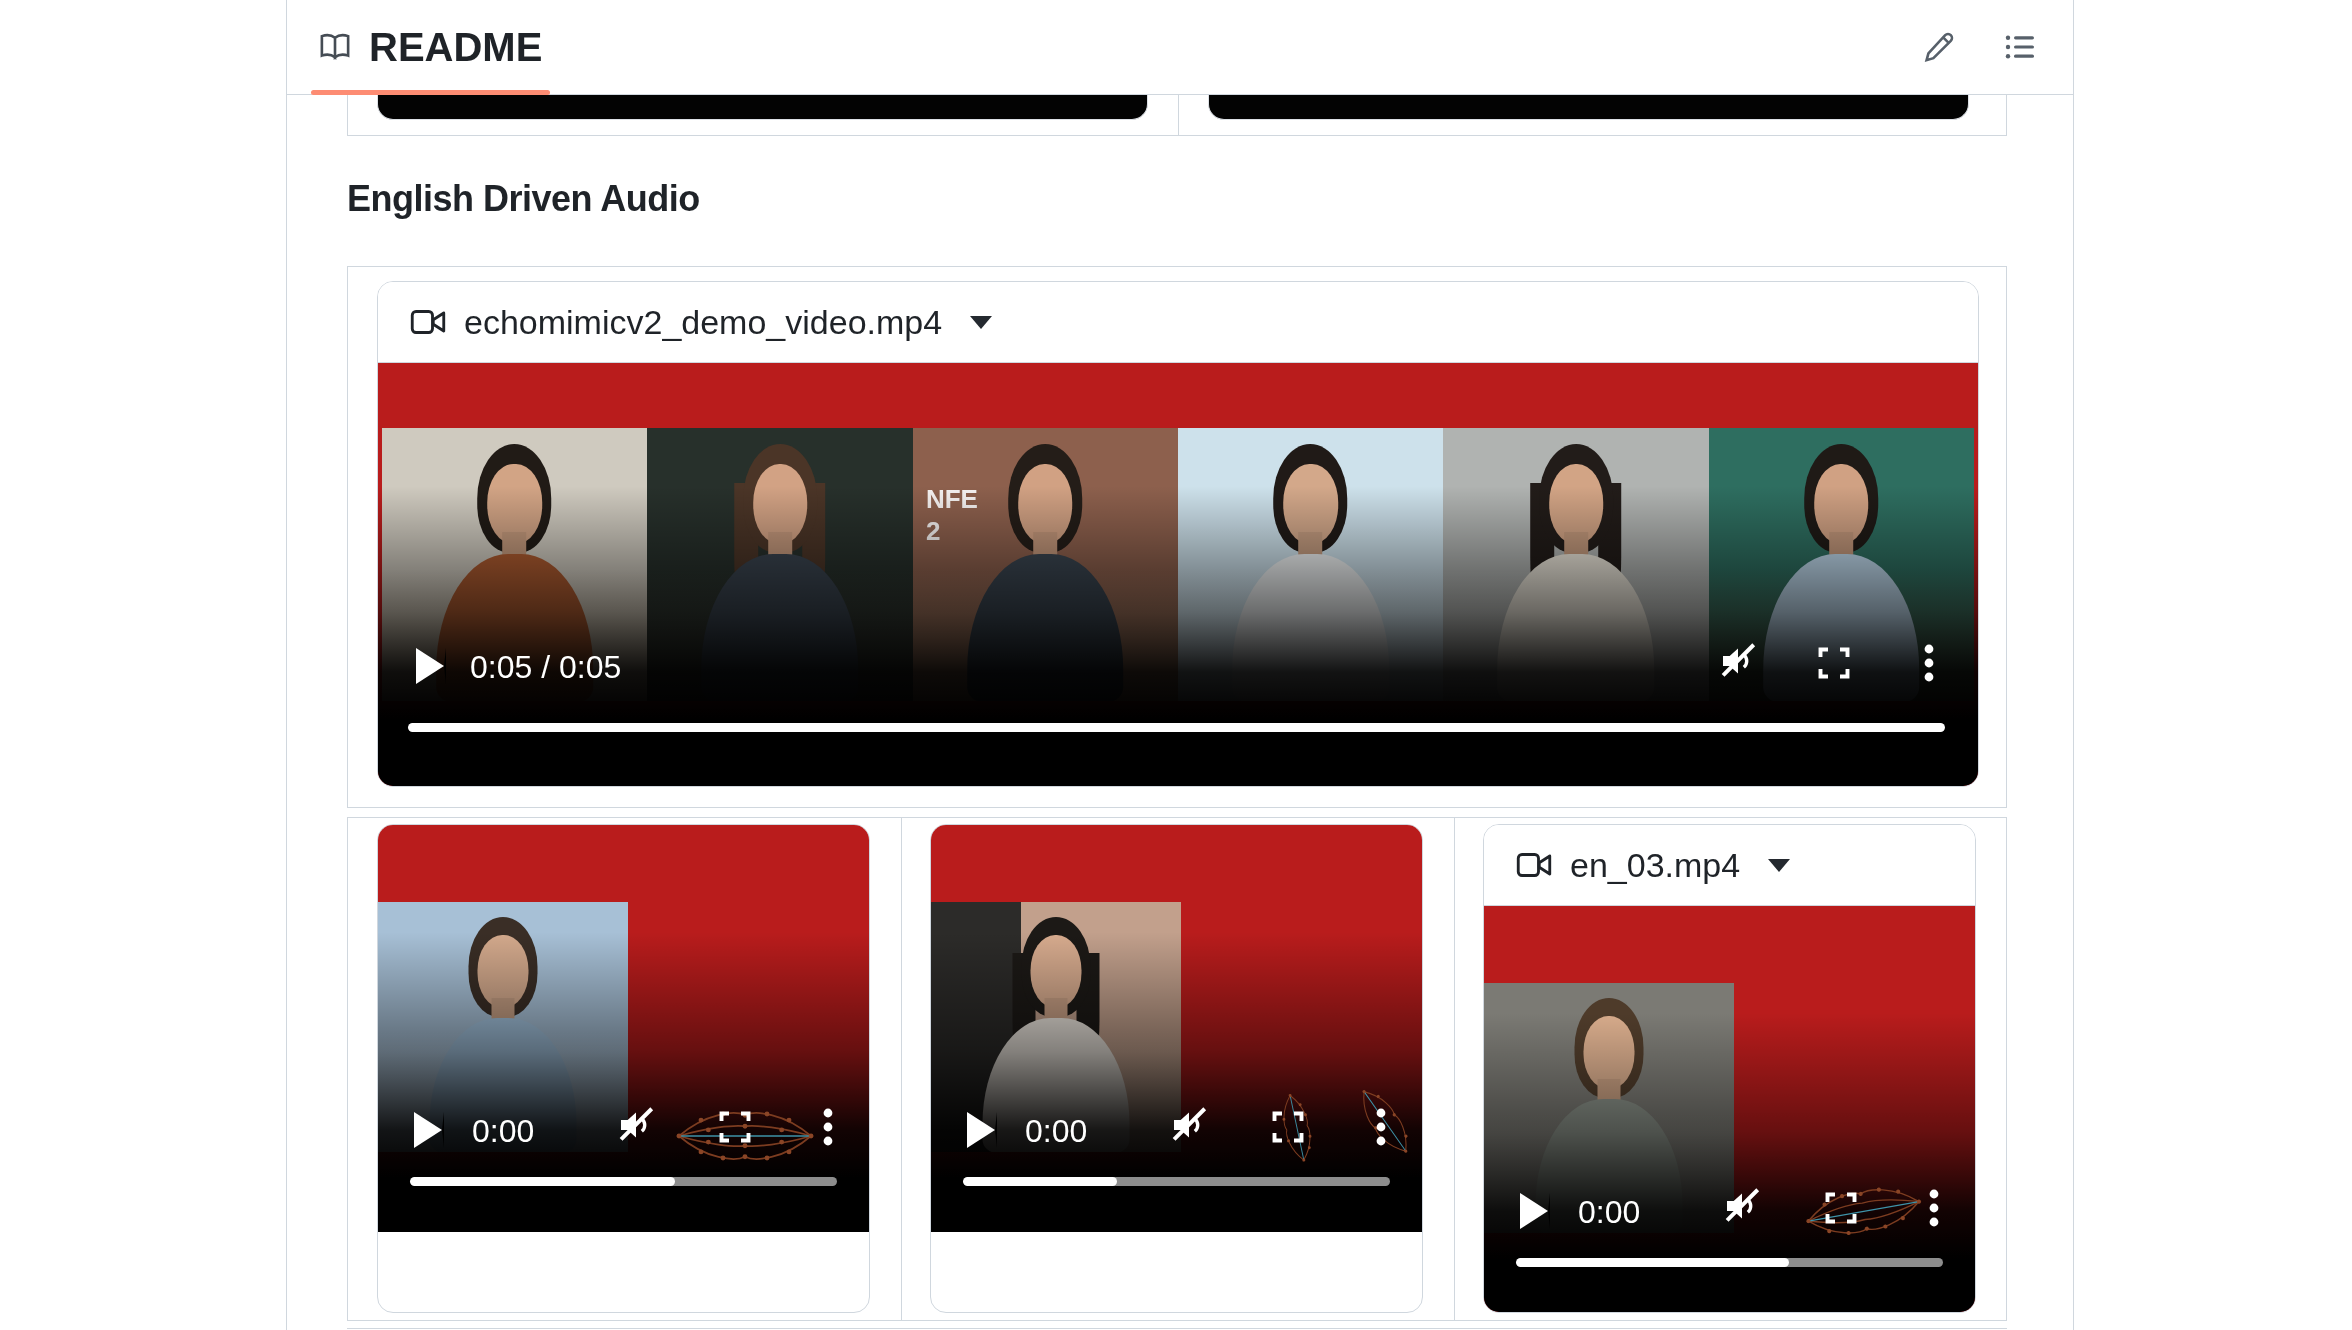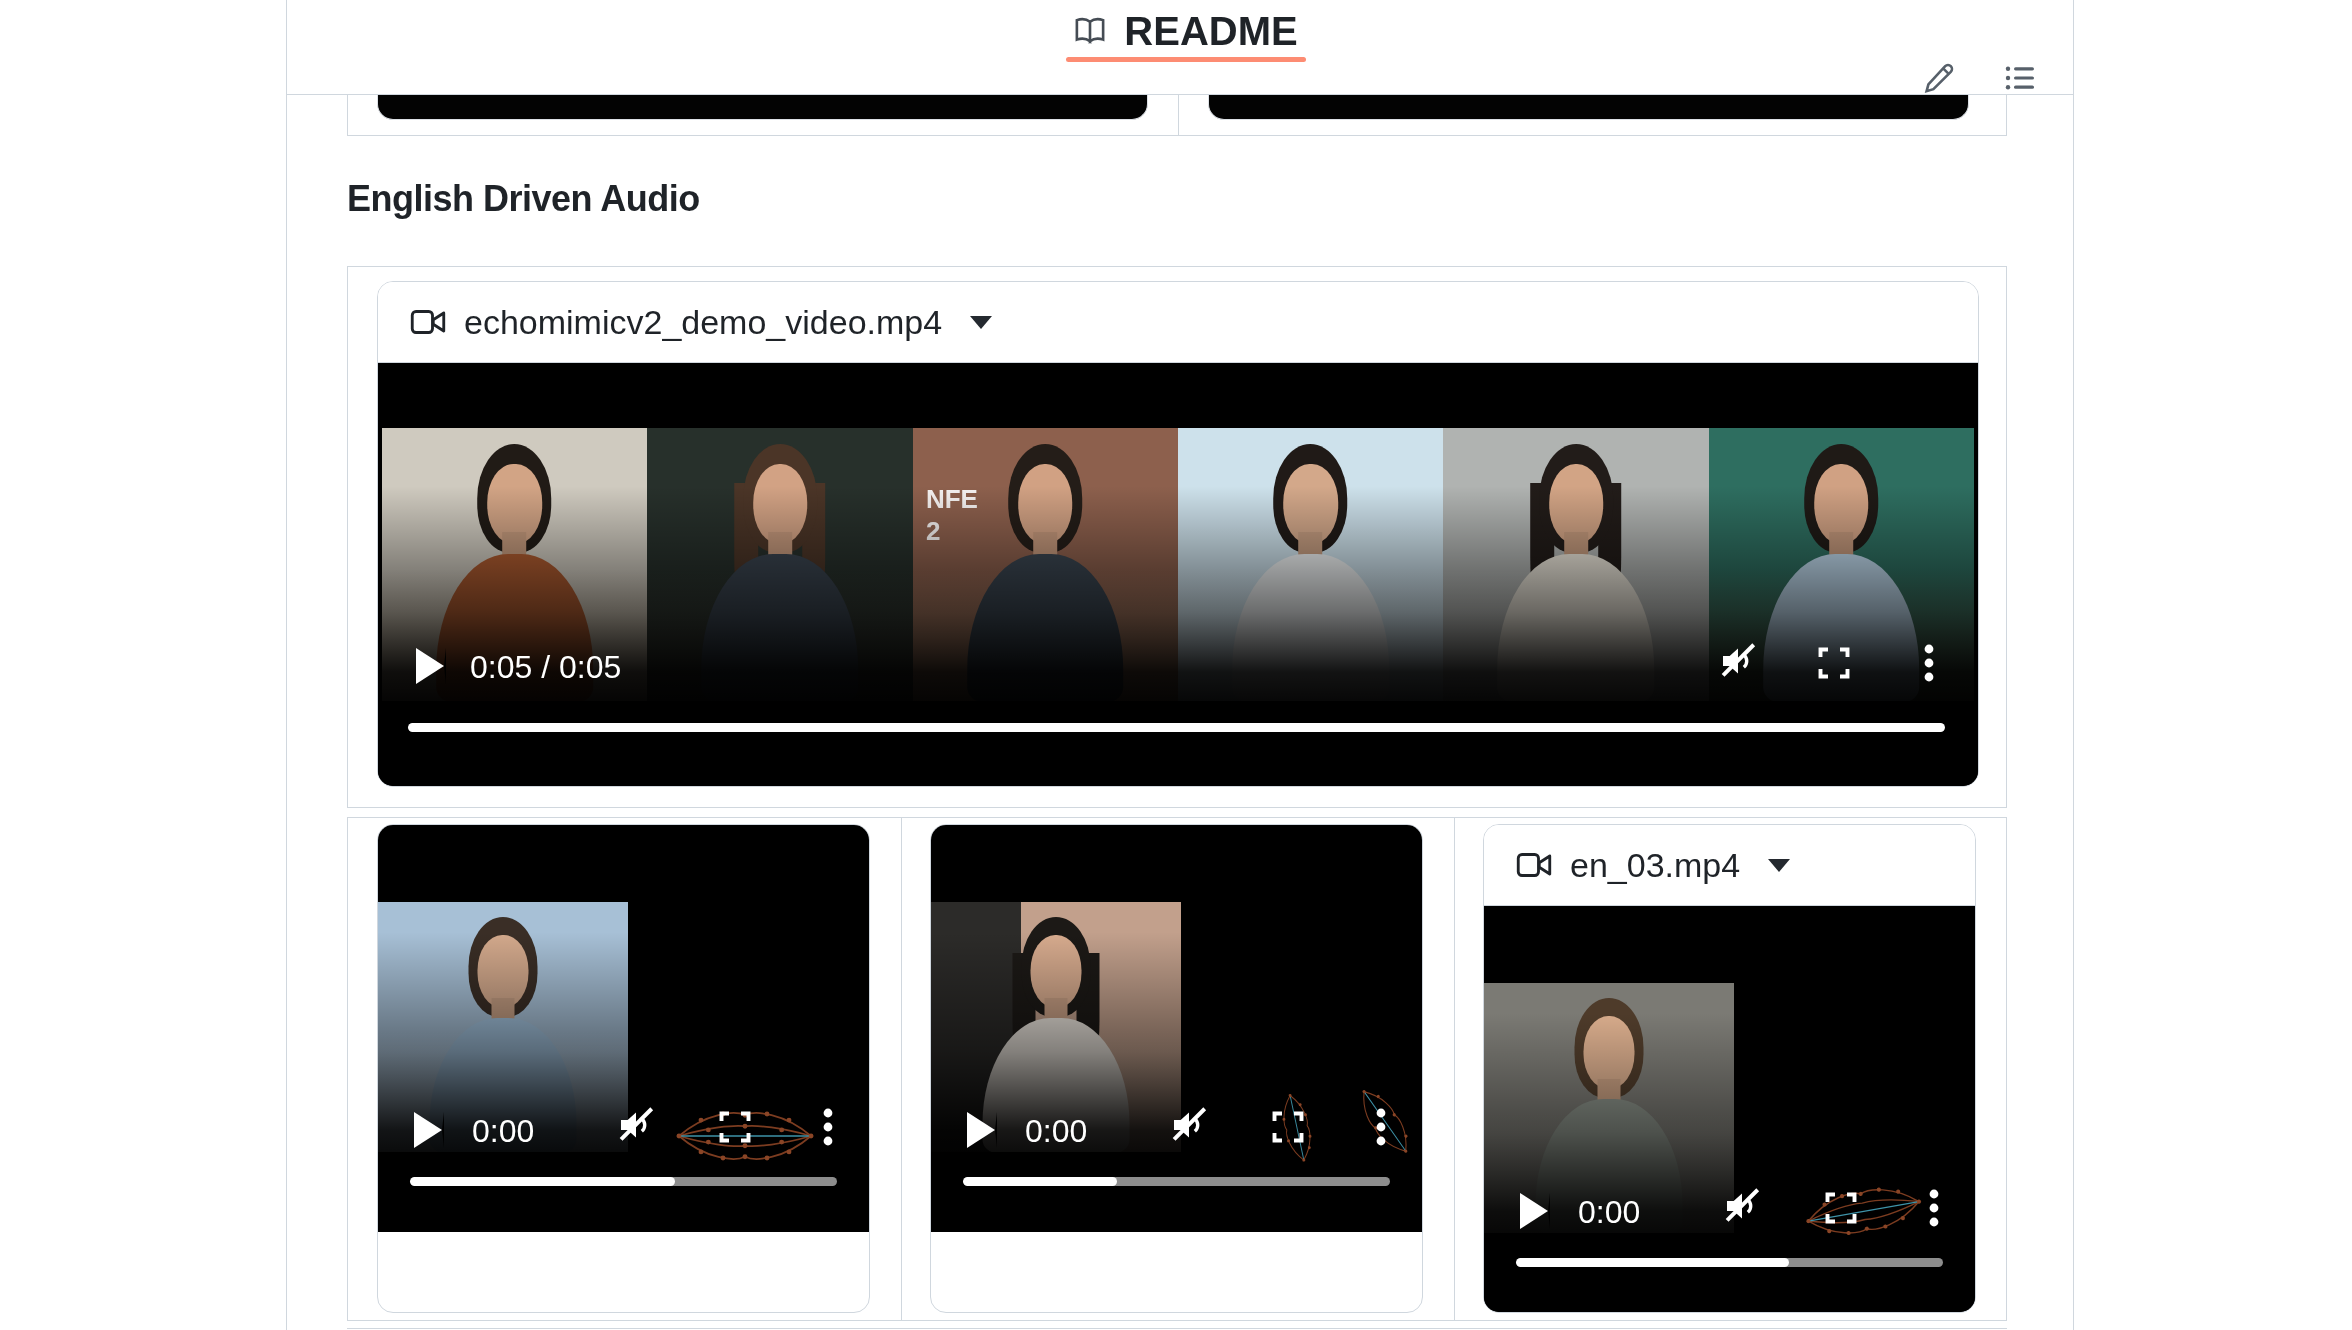--- a/index.html
+++ b/index.html
@@ -7,21 +7,21 @@
   }
   *{margin:0;padding:0;box-sizing:border-box;}
   html,body{background:#fff;}
   .page{position:relative;width:2352px;height:1330px;background:#fff;overflow:hidden;
         font-family:"Liberation Sans","DejaVu Sans",sans-serif;color:var(--text);}
   .vborder{position:absolute;top:0;bottom:0;width:1px;background:var(--border);z-index:30;}
   .vborder.left{left:286px;} .vborder.right{left:2073px;}
 
   
   .file-header{position:absolute;left:287px;right:279px;top:0;height:95px;background:#fff;
-               border-bottom:1px solid var(--border);display:flex;align-items:center;z-index:20;flex-direction:column;}
+               border-bottom:1px solid var(--border);display:flex;align-items:center;z-index:20;}
   .tab{position:relative;height:95px;display:flex;align-items:center;gap:18px;padding:0 20px;cursor:pointer;}
   .tab.readme{margin-left:12px;}
   .tab-label{font-size:40px;color:var(--text);}
   .tab.active .tab-label{font-weight:700;}
   .tab-underline{position:absolute;left:12px;right:12px;bottom:0;height:5px;border-radius:4px;background:var(--accent);}
   .hdr-actions{margin-left:auto;display:flex;align-items:center;gap:48px;padding-right:36px;}
   .icon-btn{background:none;border:none;cursor:pointer;display:flex;align-items:center;}
   .octicon{display:block;}
 
   
@@ -36,21 +36,21 @@
   
   .section-heading{position:absolute;left:347px;top:178px;font-size:36px;font-weight:600;color:var(--text);letter-spacing:-0.5px;}
 
   
   .vcard{position:absolute;background:#fff;border:1px solid var(--border);border-radius:16px;overflow:hidden;}
   .vcard-header{height:81px;display:flex;align-items:center;gap:18px;padding:0 0 0 32px;
                 border-bottom:1px solid var(--border);background:#fff;cursor:pointer;}
   .vcard-filename{font-size:34px;color:var(--text);}
   .caret{width:0;height:0;border-left:11px solid transparent;border-right:11px solid transparent;
          border-top:13px solid #24292f;margin-left:10px;}
-  .vbody{position:relative;background:#000000;}
+  .vbody{position:relative;background:#b91c1c;}
 
   
   .scene{position:absolute;overflow:hidden;
          background:linear-gradient(180deg,var(--bg) 0%,var(--bg) 52%,var(--bg2,var(--bg)) 100%);}
   .scene .panel{display:none;position:absolute;left:0;top:0;width:36%;height:100%;background:var(--panel);}
   .scene.has-panel .panel{display:block;}
   .person{position:absolute;left:50%;top:5%;width:82%;height:95%;transform:translateX(-50%);}
   .p-hair-side{display:none;position:absolute;top:16%;width:11%;height:52%;background:var(--hair);border-radius:0 0 45% 45%;}
   .p-hair-side.l{left:29%;} .p-hair-side.r{right:29%;}
   .scene.long-hair .p-hair-side{display:block;}

